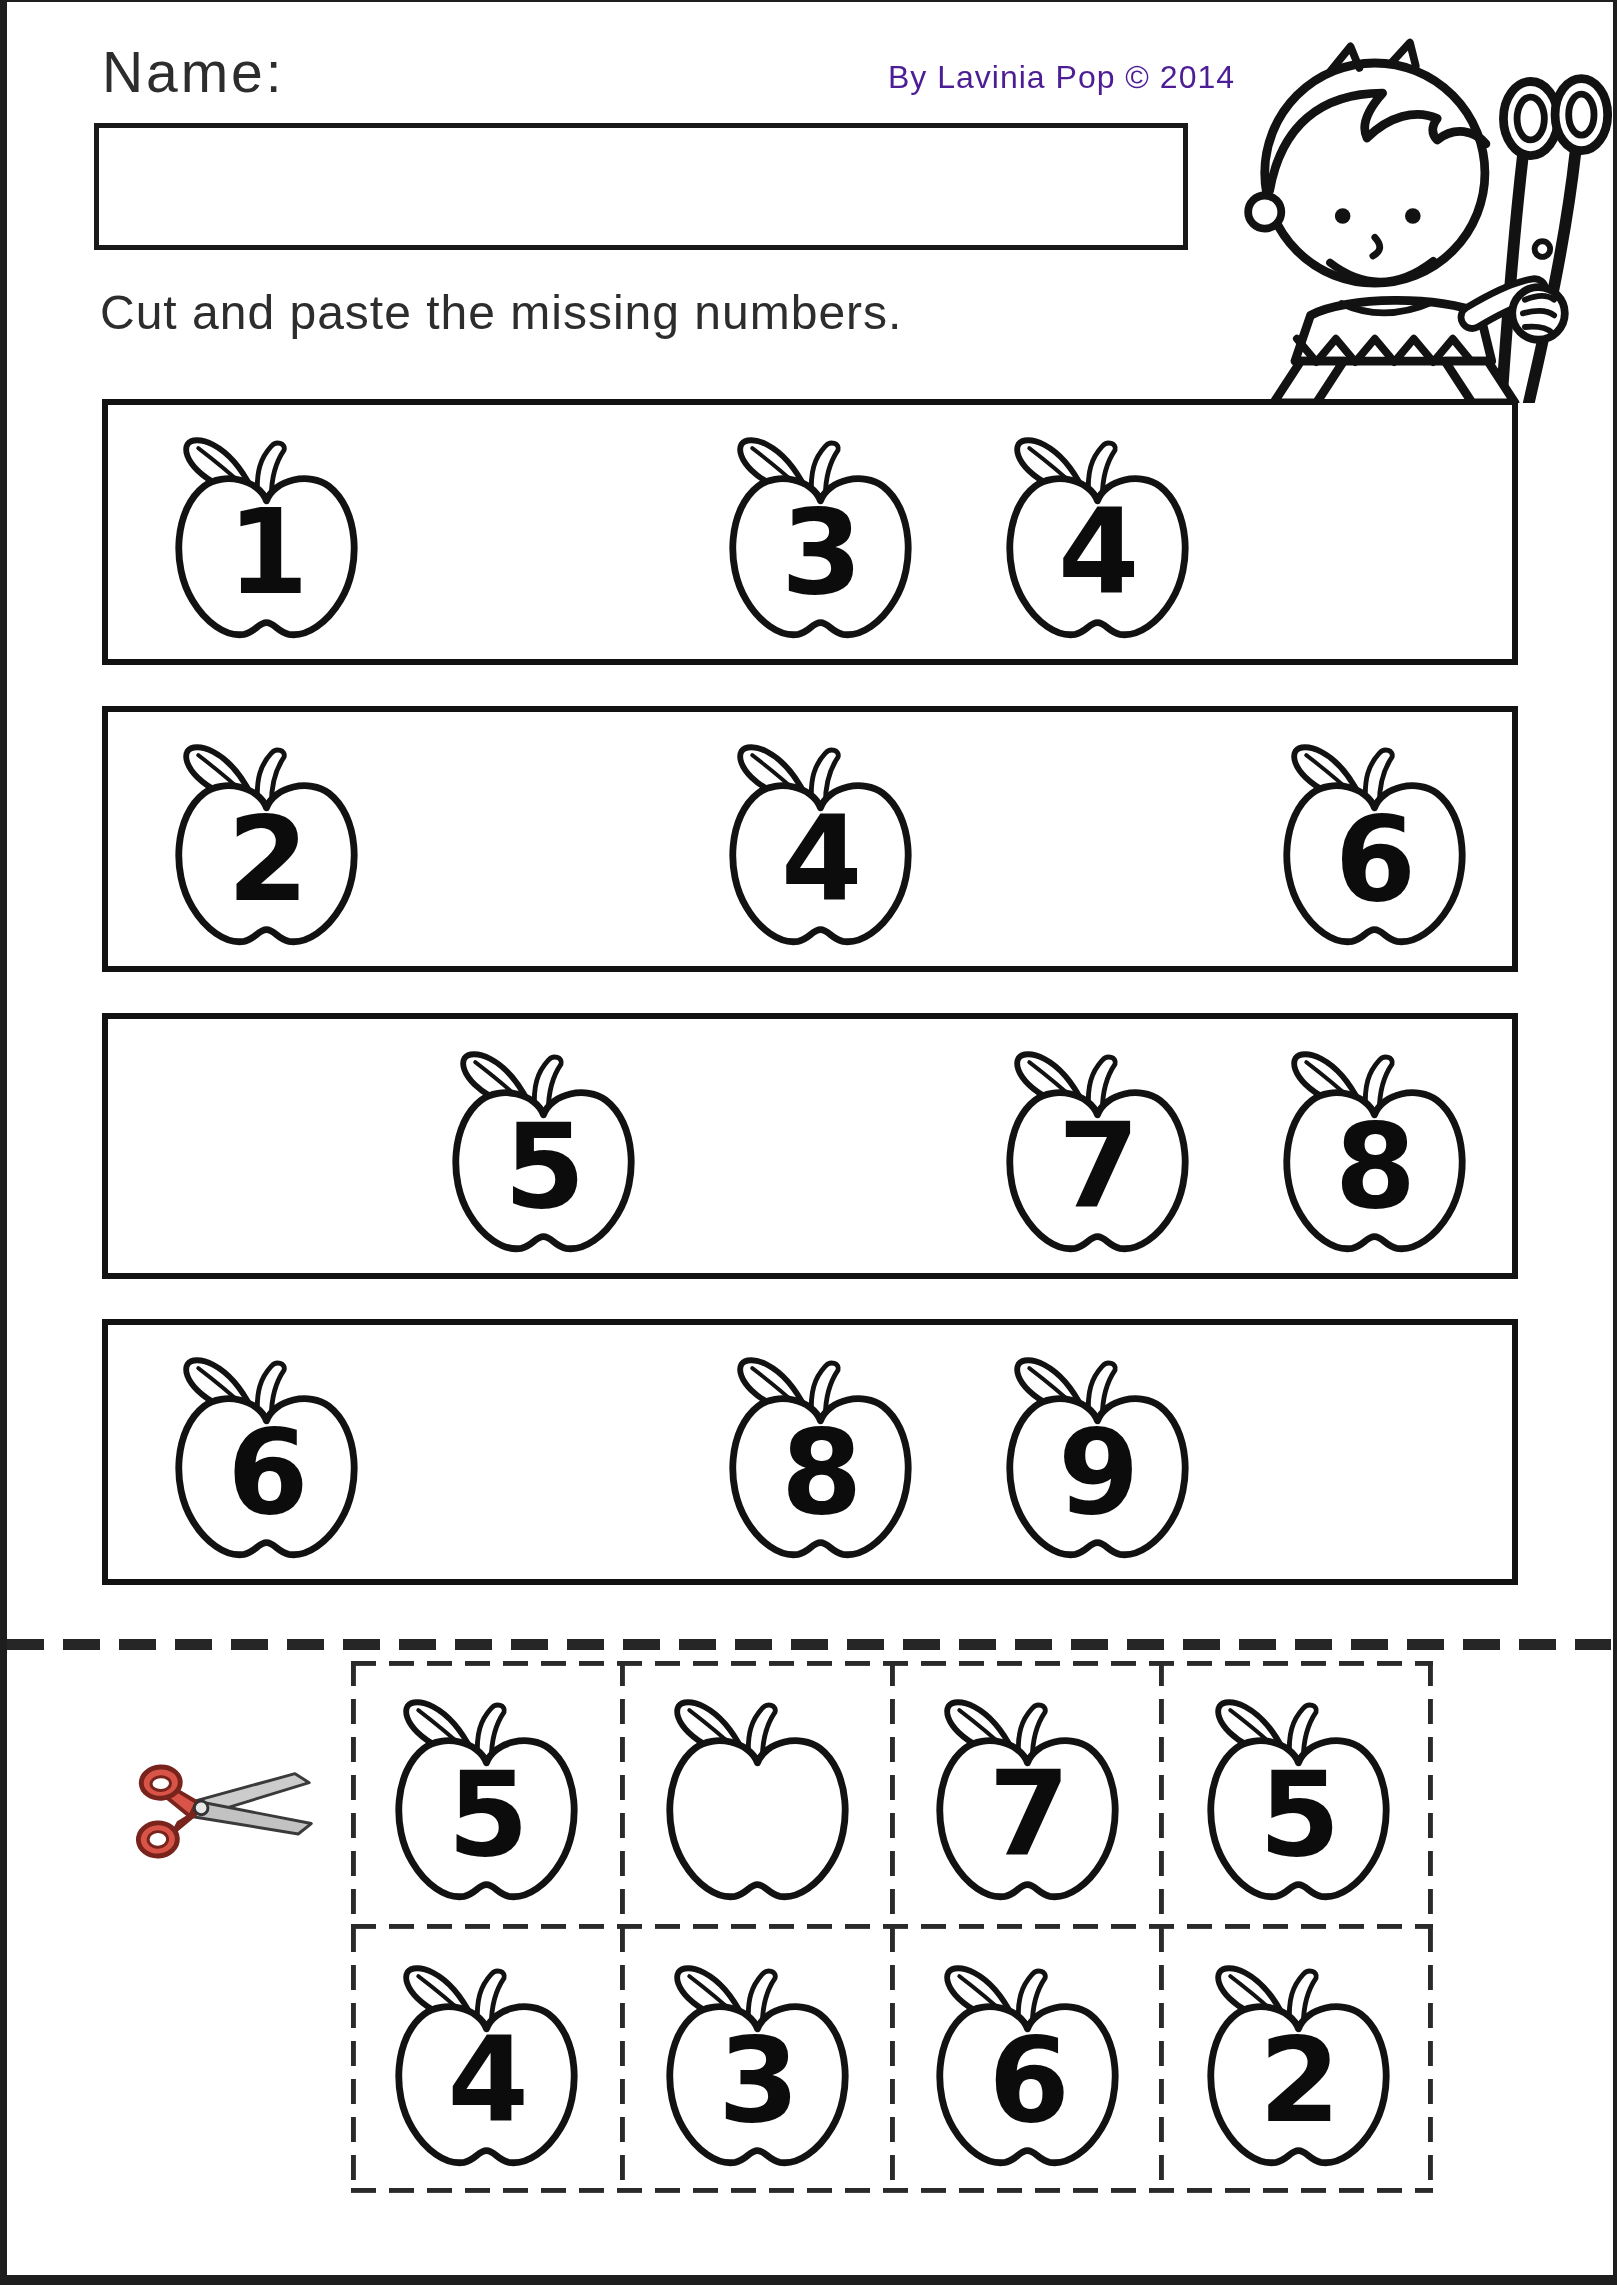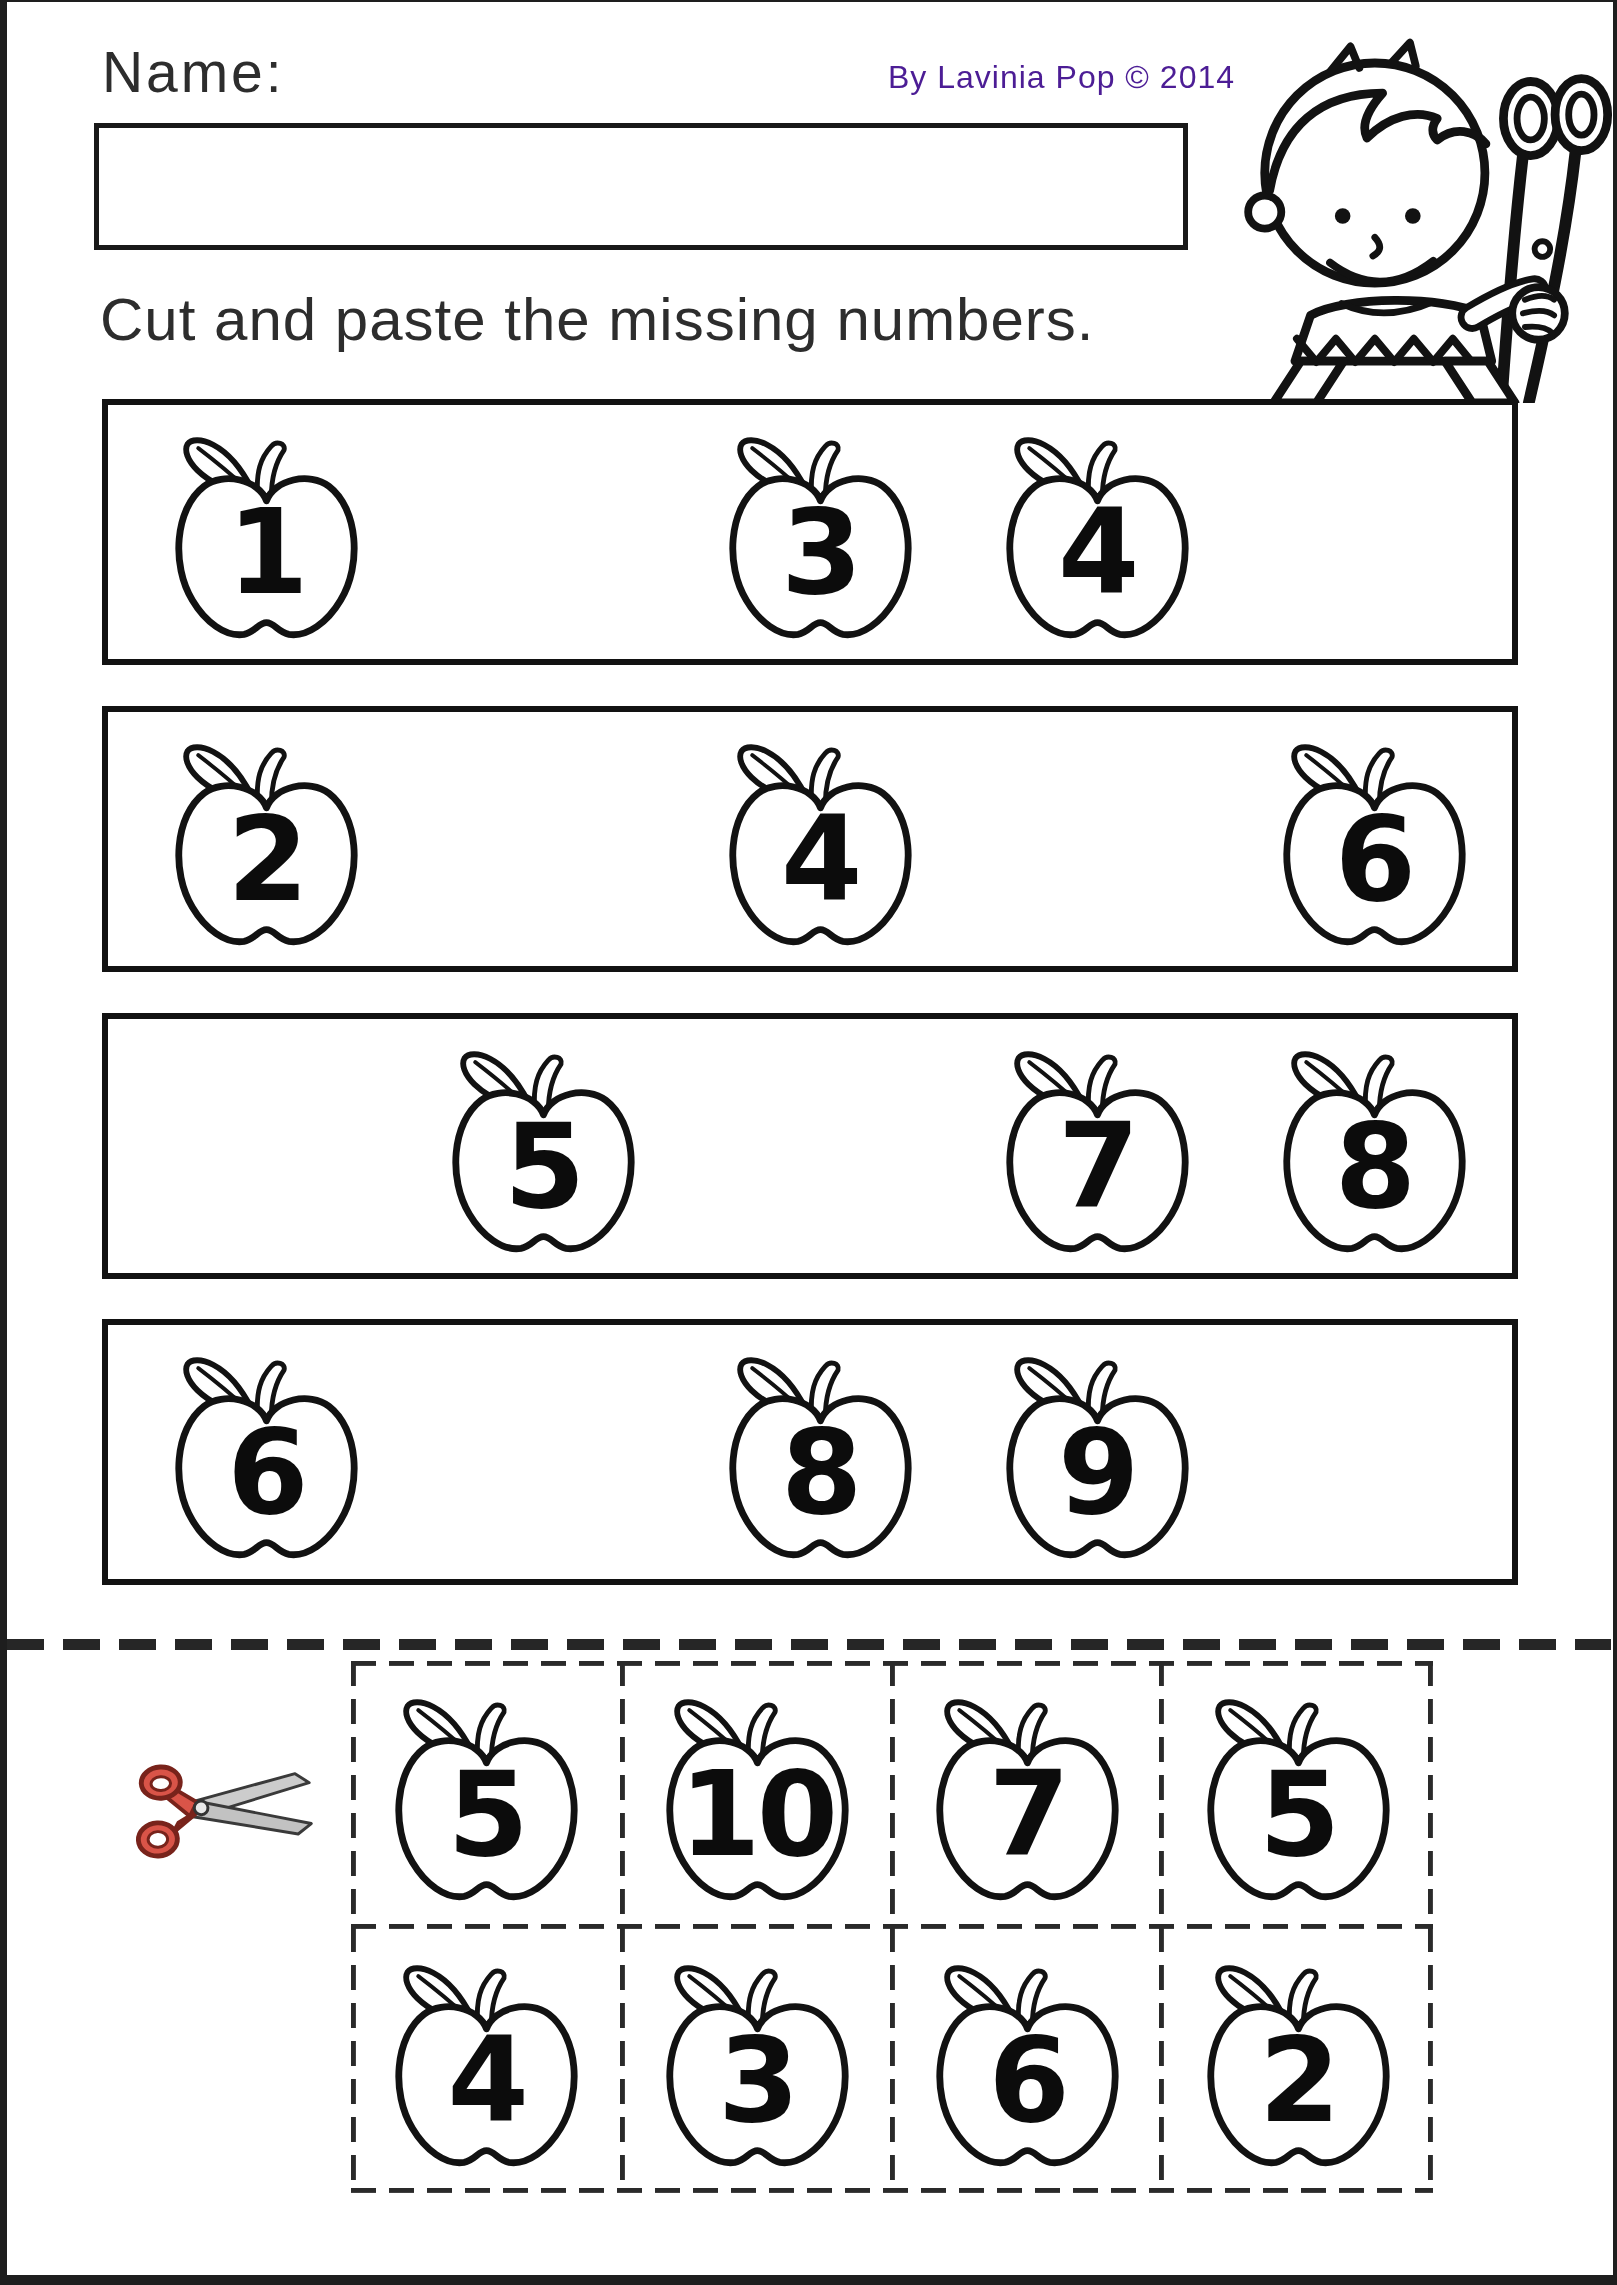--- a/index.html
+++ b/index.html
@@ -22,21 +22,21 @@
   .byline{
     position:absolute;left:881px;top:57px;
     font-size:32px;font-weight:300;letter-spacing:1px;color:#4c1d95;
   }
   .name-box{
     position:absolute;left:87px;top:121px;width:1084px;height:117px;
     border:5.9px solid #191919;background:#fff;
   }
   .instruction{
     position:absolute;left:93px;top:283px;
-    font-size:60px;font-weight:300;letter-spacing:1px;color:#2d2d2d;
+    font-size:48px;font-weight:300;letter-spacing:1px;color:#2d2d2d;
   }
   .boy{position:absolute;left:1192px;top:23.4px;width:414px;height:378px;z-index:1;}
   .strip{
     position:absolute;left:95px;width:1416px;height:266px;
     box-sizing:border-box;border:6.8px solid #121212;background:#fff;
     display:flex;align-items:center;padding:0 0 0 19.5px;z-index:2;
   }
   .strip-1{top:397px;} .strip-2{top:704px;} .strip-3{top:1011px;} .strip-4{top:1317px;}
   .slot{flex:1;display:flex;align-items:center;justify-content:center;height:100%;}
   .apple{position:relative;width:210px;height:234px;flex:0 0 auto;}
@@ -292,21 +292,20 @@
   </div>
       </div>
       <div class="card-cell">
         <div class="apple">
     <svg viewBox="0 0 215 240">
       <path d="M93,76 C68,26 34,20 27,30 C20,42 40,72 91,82 Z" fill="#ffffff" stroke="#121212" stroke-width="6" stroke-linejoin="round"></path>
       <path d="M38,34 C55,47 72,61 86,74" fill="none" stroke="#121212" stroke-width="4" stroke-linecap="round"></path>
       <path d="M99,84 C97,58 102,44 113,32 C118,26 128,29 126,36 C117,49 113,64 113,84 Z" fill="#ffffff" stroke="#121212" stroke-width="5" stroke-linejoin="round"></path>
       <path d="M108,88 C100,66 64,58 44,73 C14,96 10,154 32,190 C45,212 66,228 85,225 C96,223 100,213 108,213 C116,213 120,223 131,225 C150,228 171,212 184,190 C206,154 202,96 172,73 C152,58 116,66 108,88 Z" fill="#ffffff" stroke="#121212" stroke-width="7" stroke-linejoin="round"></path>
     </svg>
-    <span class="num">10</span>
   </div>
       </div>
       <div class="card-cell">
         <div class="apple">
     <svg viewBox="0 0 215 240">
       <path d="M93,76 C68,26 34,20 27,30 C20,42 40,72 91,82 Z" fill="#ffffff" stroke="#121212" stroke-width="6" stroke-linejoin="round"></path>
       <path d="M38,34 C55,47 72,61 86,74" fill="none" stroke="#121212" stroke-width="4" stroke-linecap="round"></path>
       <path d="M99,84 C97,58 102,44 113,32 C118,26 128,29 126,36 C117,49 113,64 113,84 Z" fill="#ffffff" stroke="#121212" stroke-width="5" stroke-linejoin="round"></path>
       <path d="M108,88 C100,66 64,58 44,73 C14,96 10,154 32,190 C45,212 66,228 85,225 C96,223 100,213 108,213 C116,213 120,223 131,225 C150,228 171,212 184,190 C206,154 202,96 172,73 C152,58 116,66 108,88 Z" fill="#ffffff" stroke="#121212" stroke-width="7" stroke-linejoin="round"></path>
     </svg>

